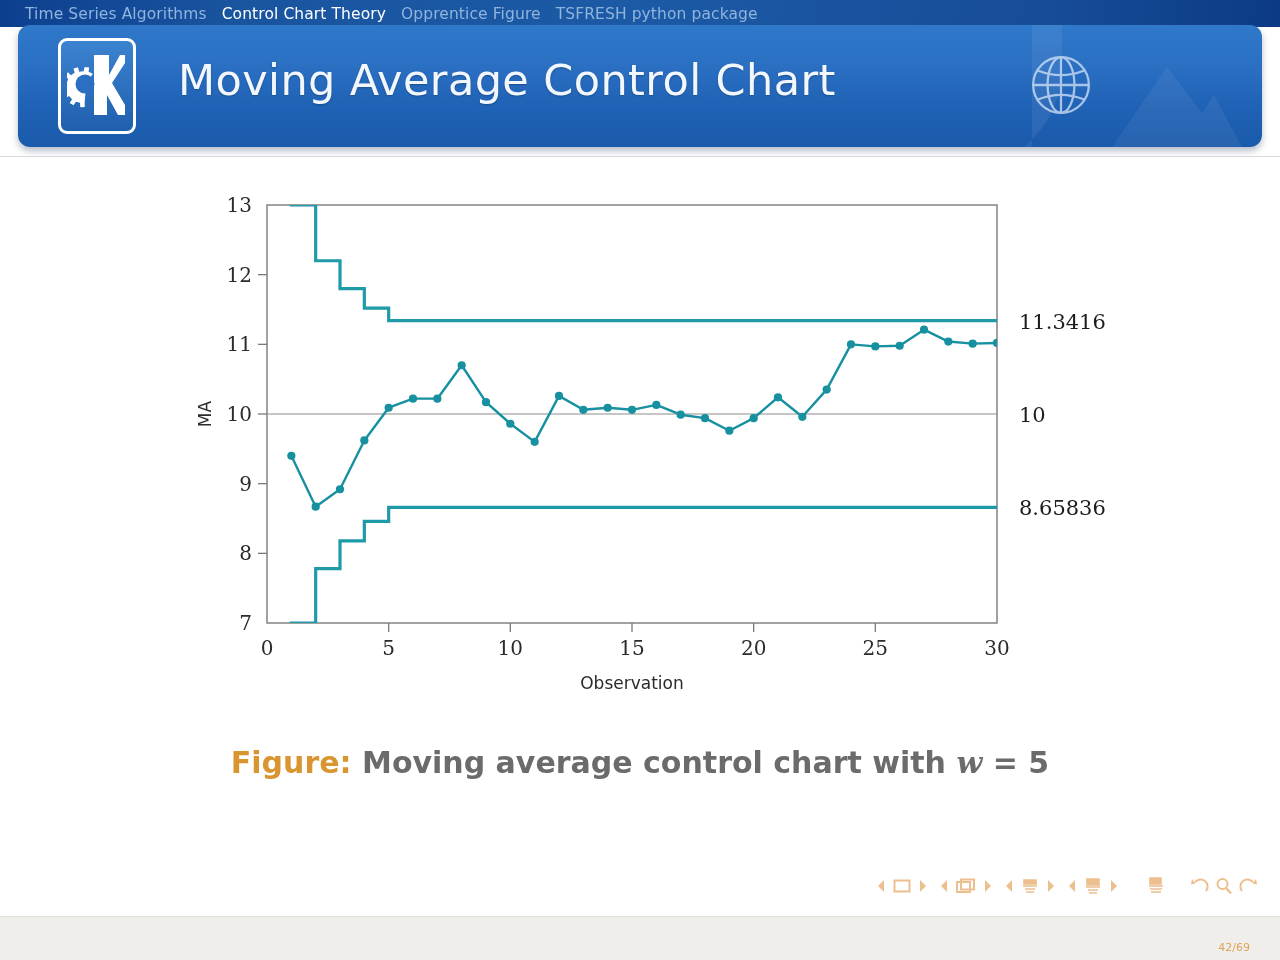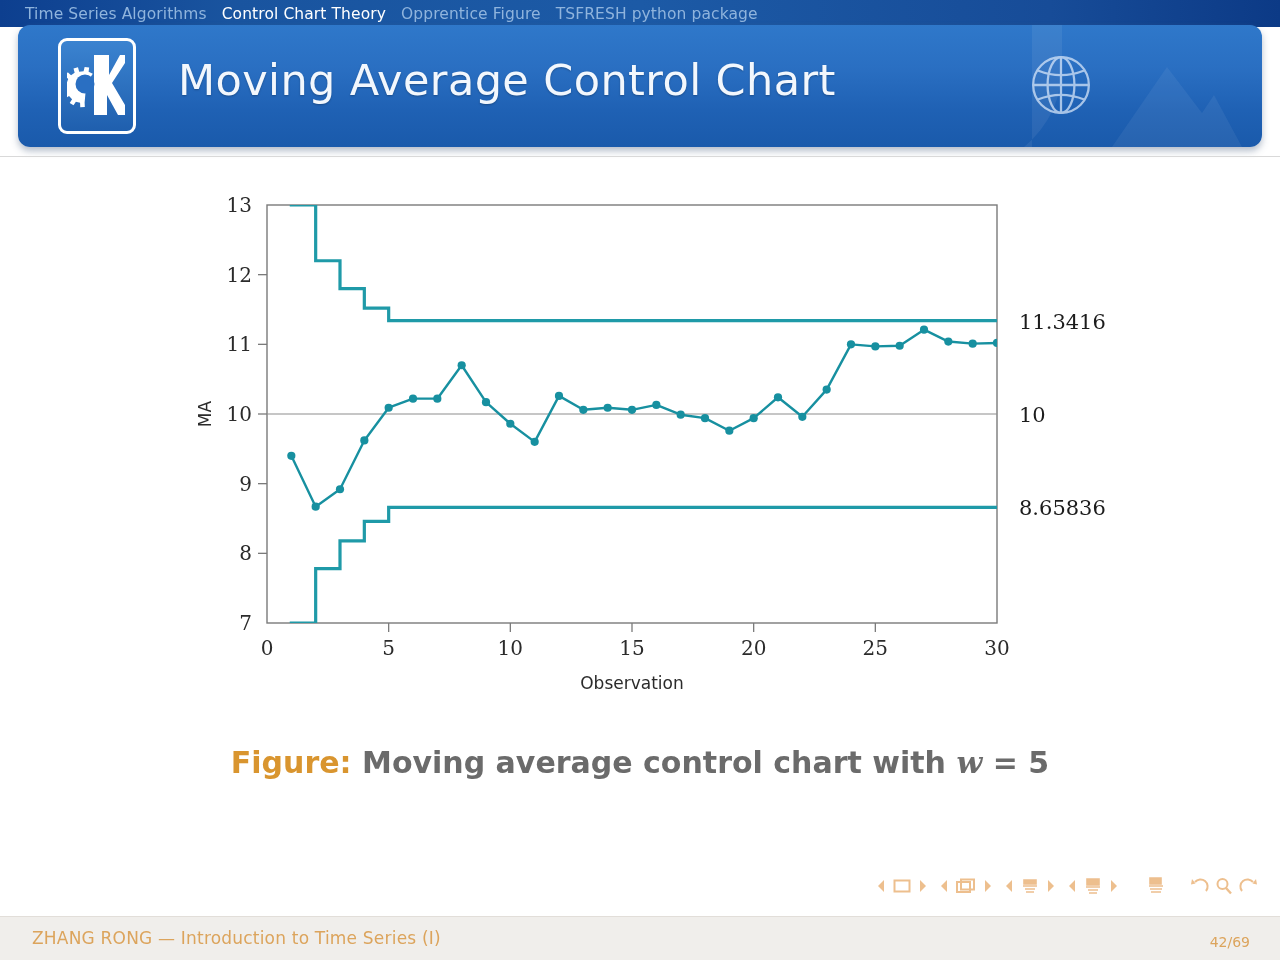--- a/index.html
+++ b/index.html
@@ -124,23 +124,23 @@
     border-top: 1px solid #e2ded9;
   }
   .footer-left {
     position: absolute; left: 32px; top: 11px;
     font-family: "DejaVu Sans", sans-serif;
     font-size: 17px;
     color: #dca45c;
     letter-spacing: .2px;
   }
   .footer-right {
-    position: absolute; right: 30px; top: 17px;
-    font-family: "DejaVu Sans", sans-serif;
-    font-size: 14px;
+    position: absolute; right: 30px; top: 24px;
+    font-family: "DejaVu Sans", sans-serif;
+    font-size: 11px;
     color: #dca45c;
   }
 
   
   .ax-tick { font-family: "DejaVu Serif", serif; font-size: 20px; fill: #2b2b2b; }
   .ax-title { font-family: "DejaVu Sans", sans-serif; font-size: 17px; fill: #2b2b2b; }
   .ax-annot { font-family: "DejaVu Serif", serif; font-size: 21px; fill: #1c1c1c; }
 </style>
 </head>
 <body>
@@ -330,17 +330,16 @@
           <line x1="11" y1="11" x2="16" y2="16.5" stroke="#edbf8e" stroke-width="2.4"></line>
         </svg>
       <svg width="20" height="18" viewBox="0 0 20 18">
           <path d="M4 14 A7 7 0 1 1 15 5" fill="none" stroke="#edbf8e" stroke-width="2"></path>
           <path d="M18 2 L14.5 6.5 L19 7.5 Z" fill="#edbf8e"></path>
         </svg>
     </div>
   </div>
 
   <div class="footer">
-    <div class="footer-left">ZHANG RONG — Introduction to Time Series (I)</div>
     <div class="footer-right">42/69</div>
   </div>
 
 </div>
 
 </body></html>

